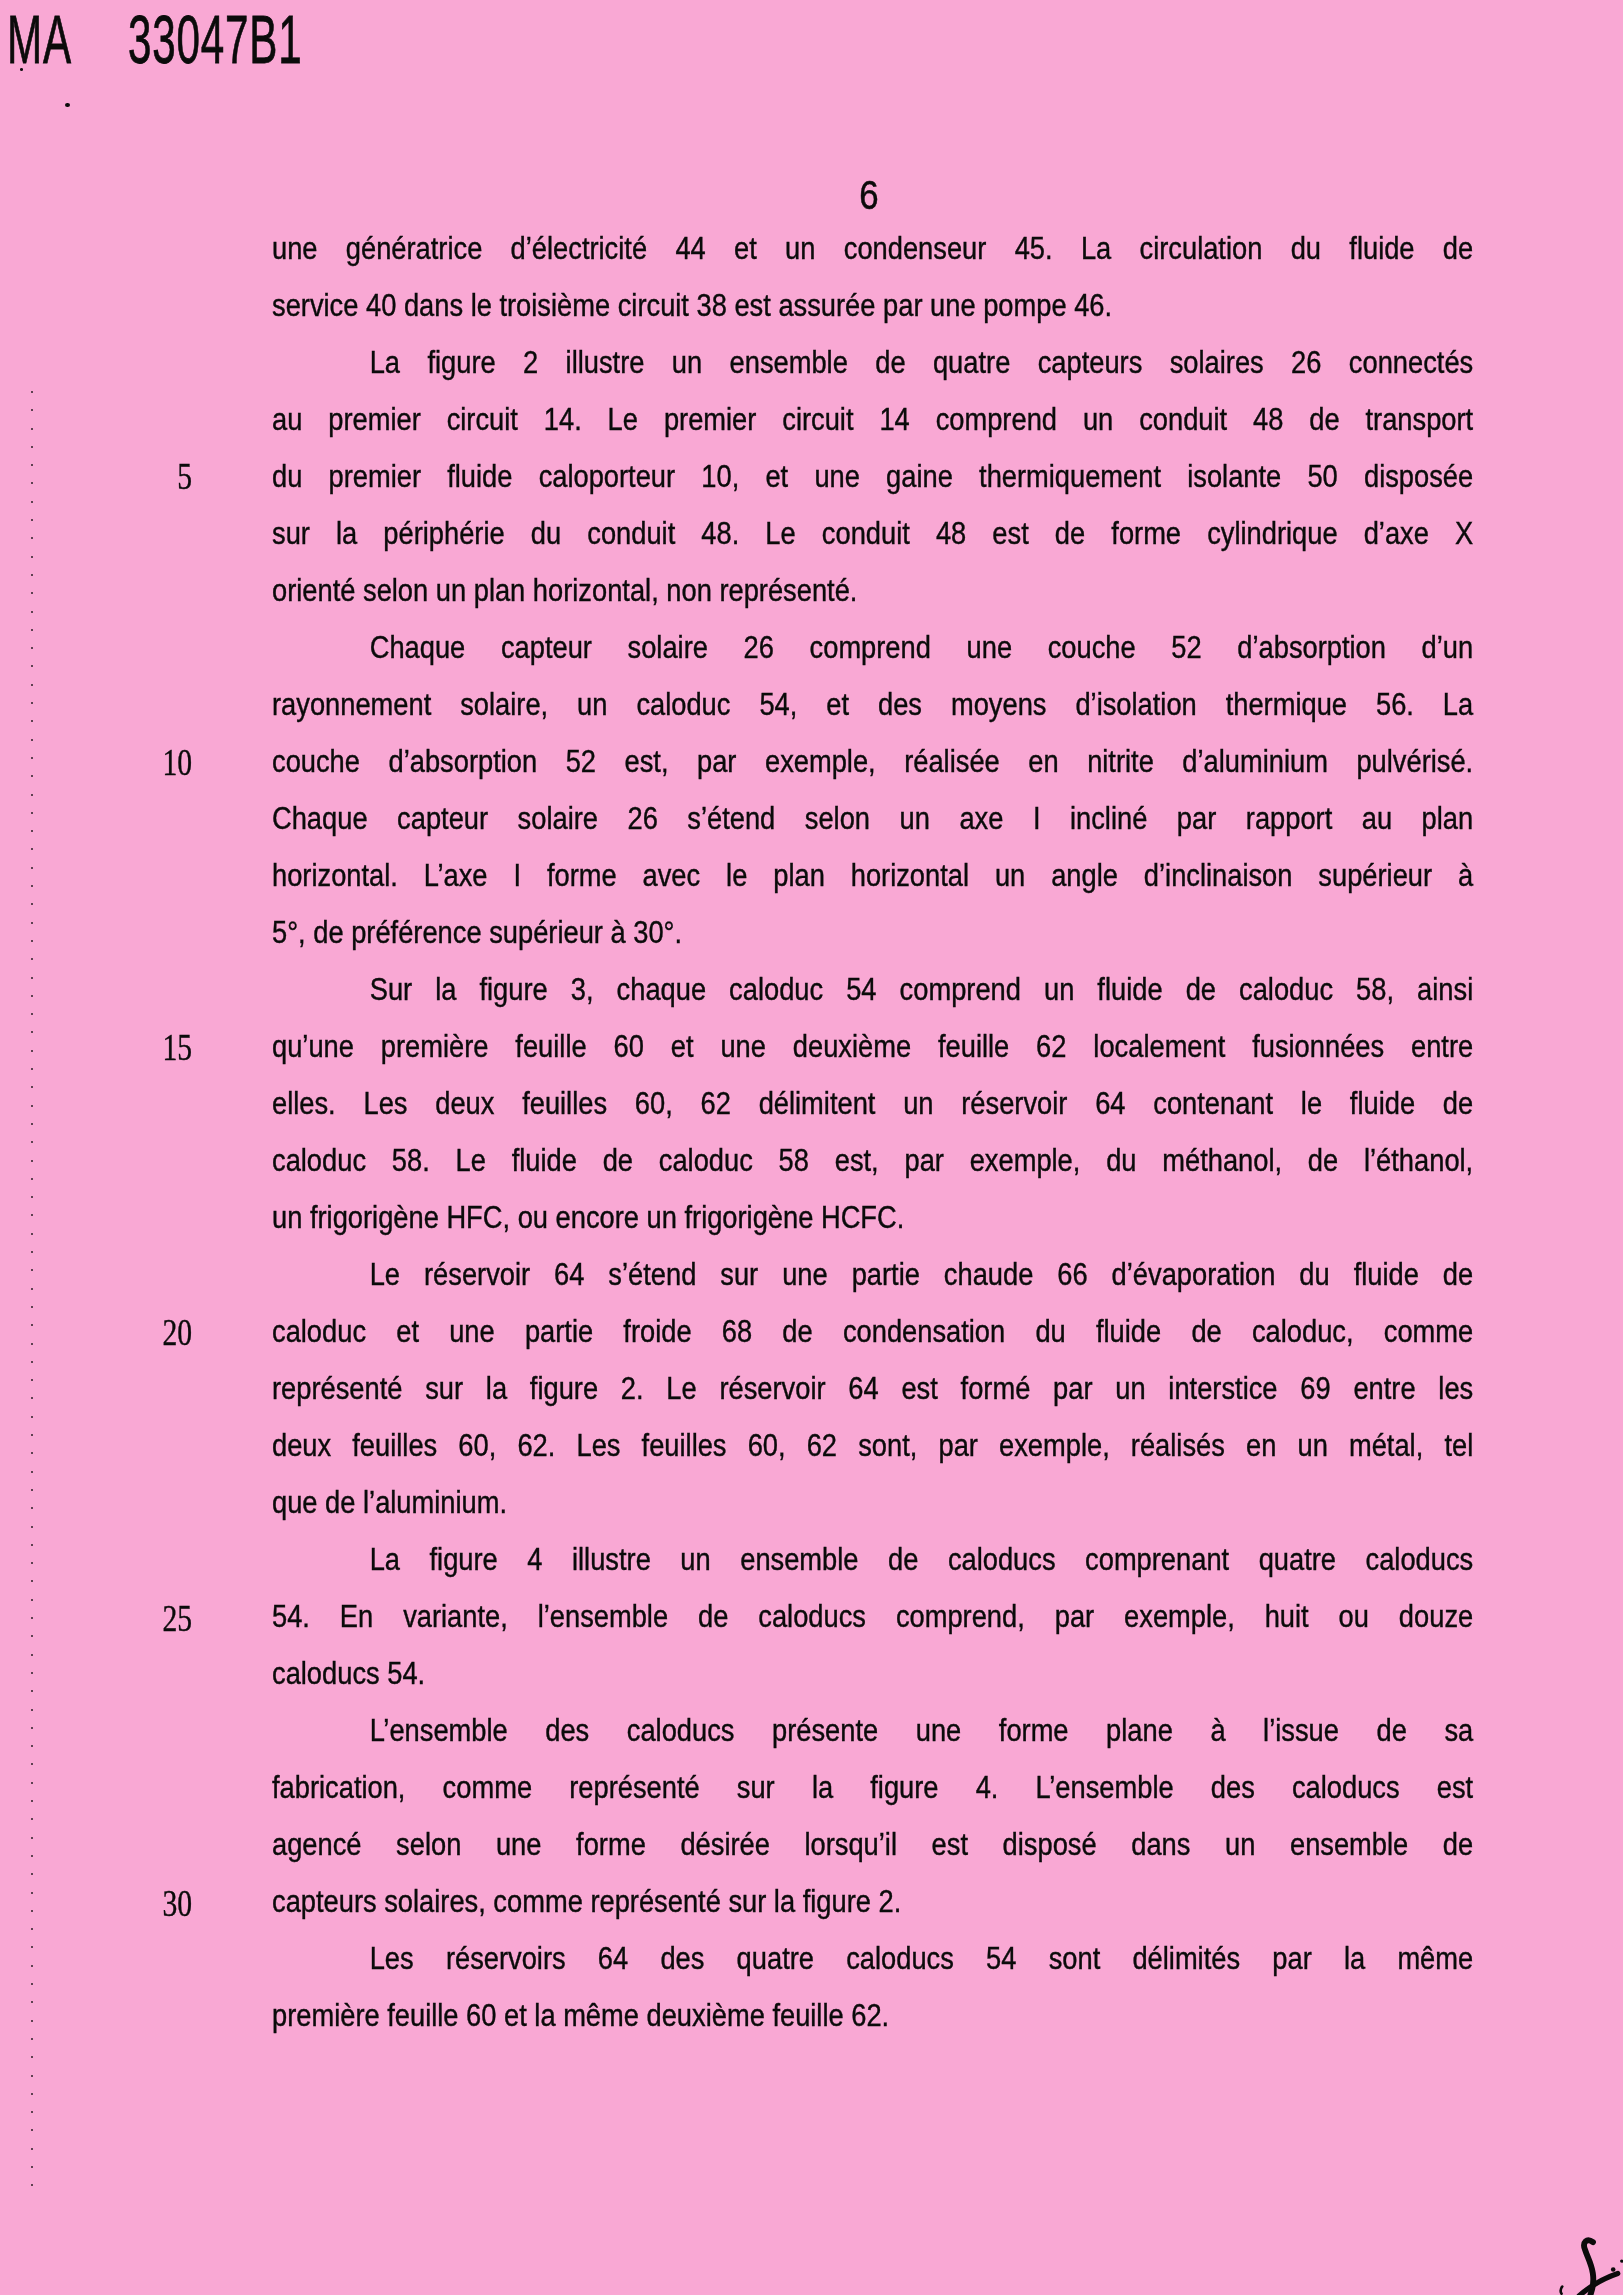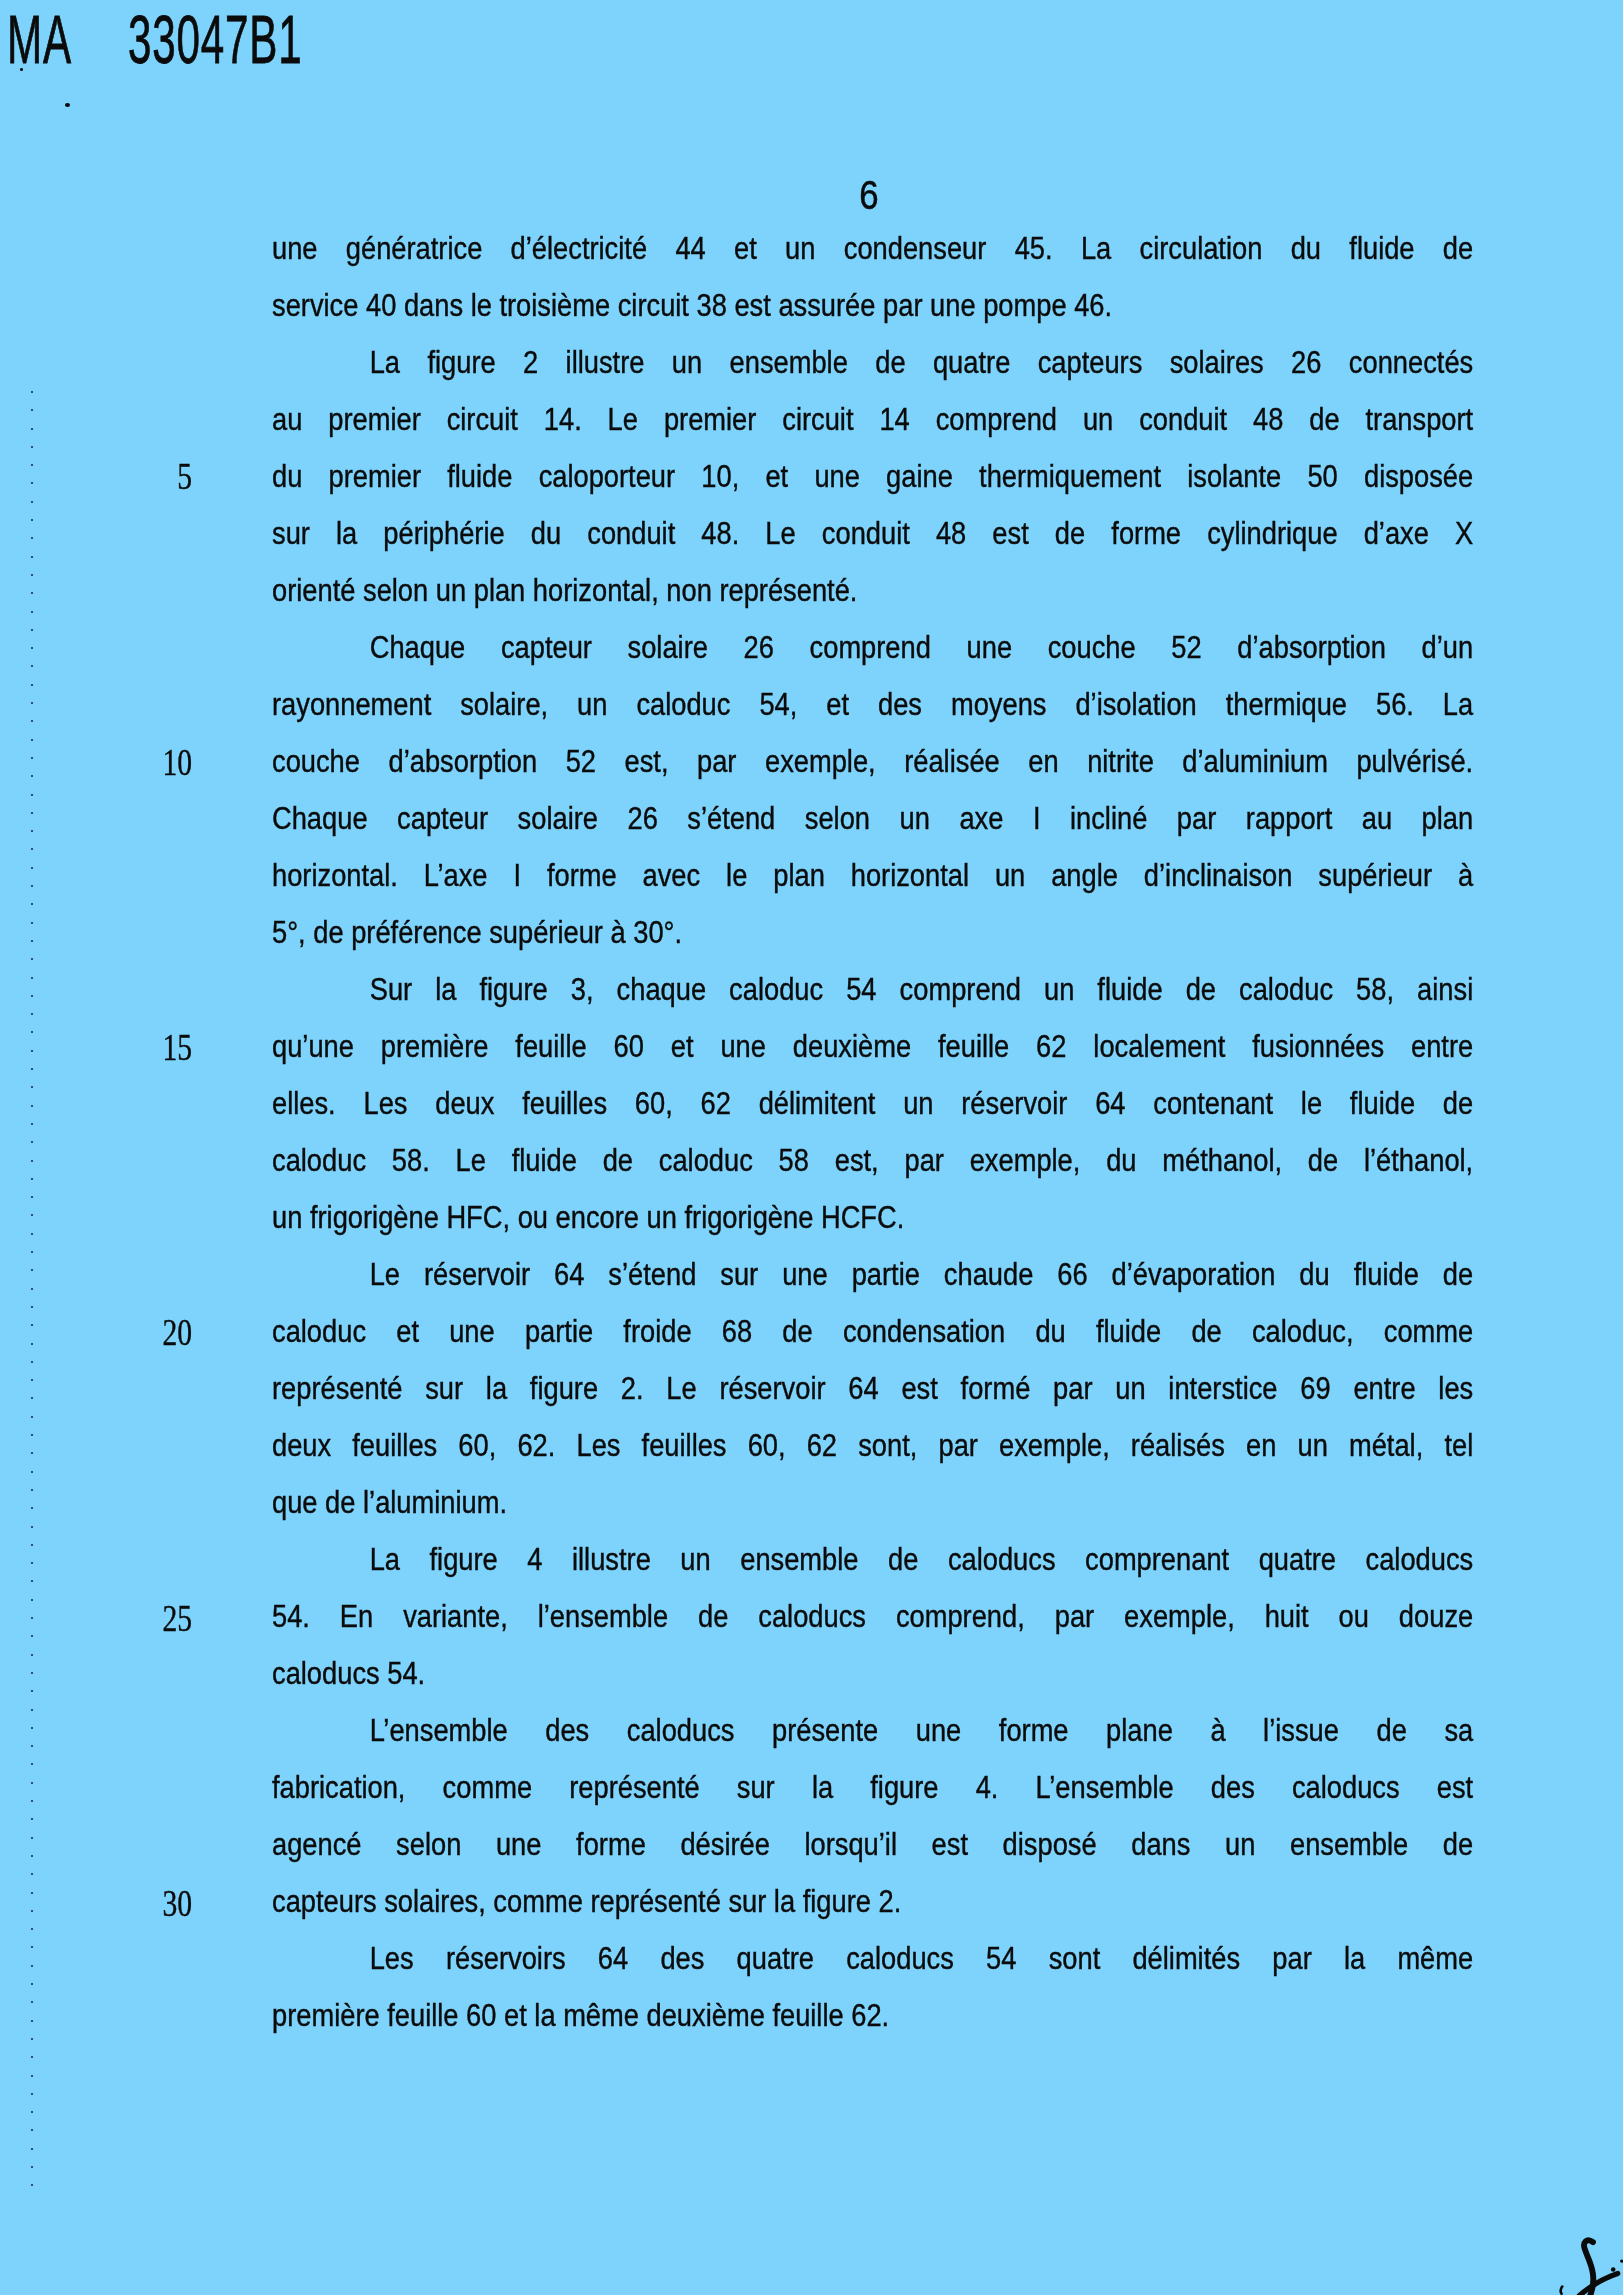--- a/index.html
+++ b/index.html
@@ -1,19 +1,19 @@
 <!DOCTYPE html>
 <html style="font-size:10.5px"><head>
 <meta charset="utf-8">
 <style>
   html,body { margin:0; padding:0; background:#ffffff; }
   .page {
     position:relative;
     width:1623px; height:2295px;
-    background:#7dd3fc;
+    background:#f9a8d4;
     overflow:hidden;
     font-family:"Liberation Sans", sans-serif;
     color:#0b0b0b;
   }
 
   
   .hdr {
     position:absolute; top:5.2px;
     font-size:68px; line-height:68px;
     font-weight:400;

